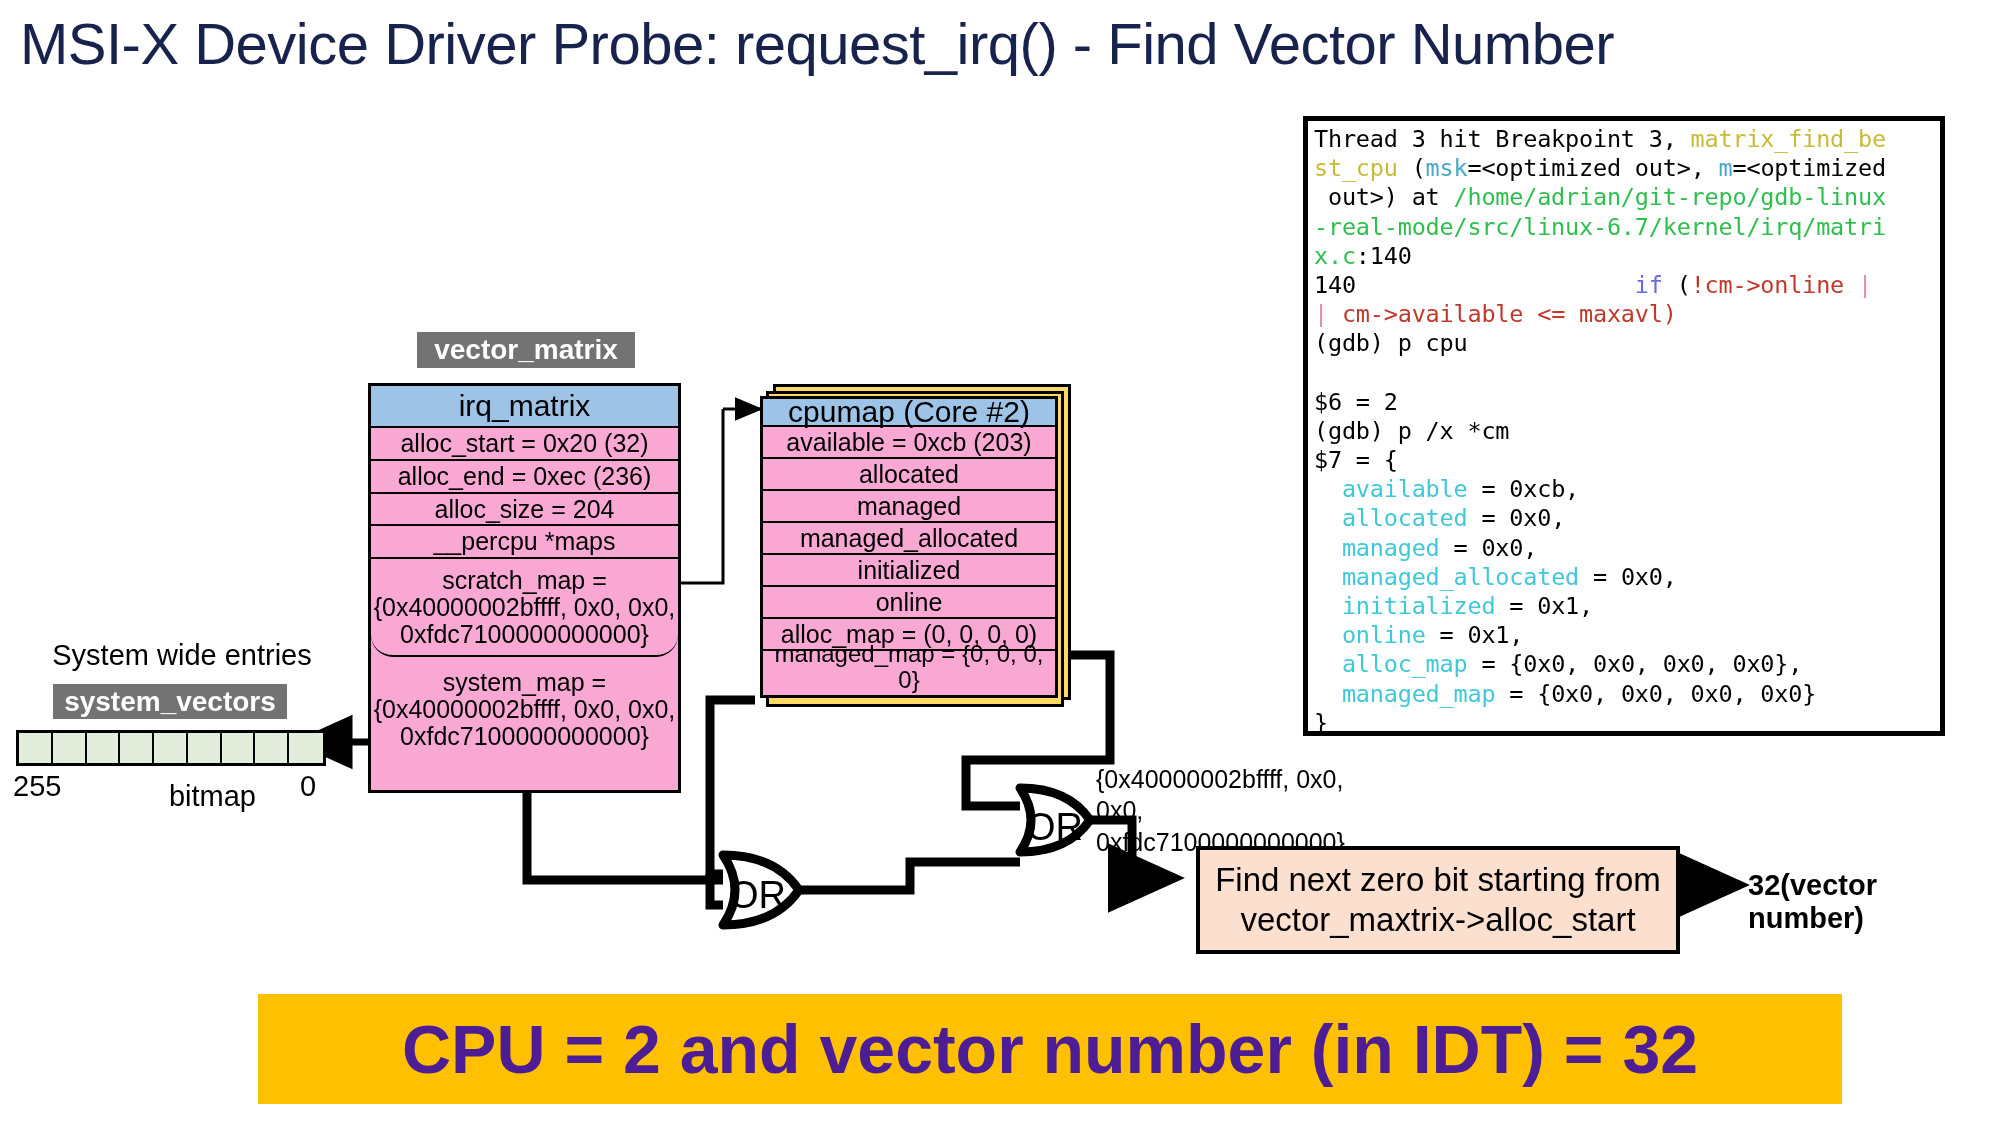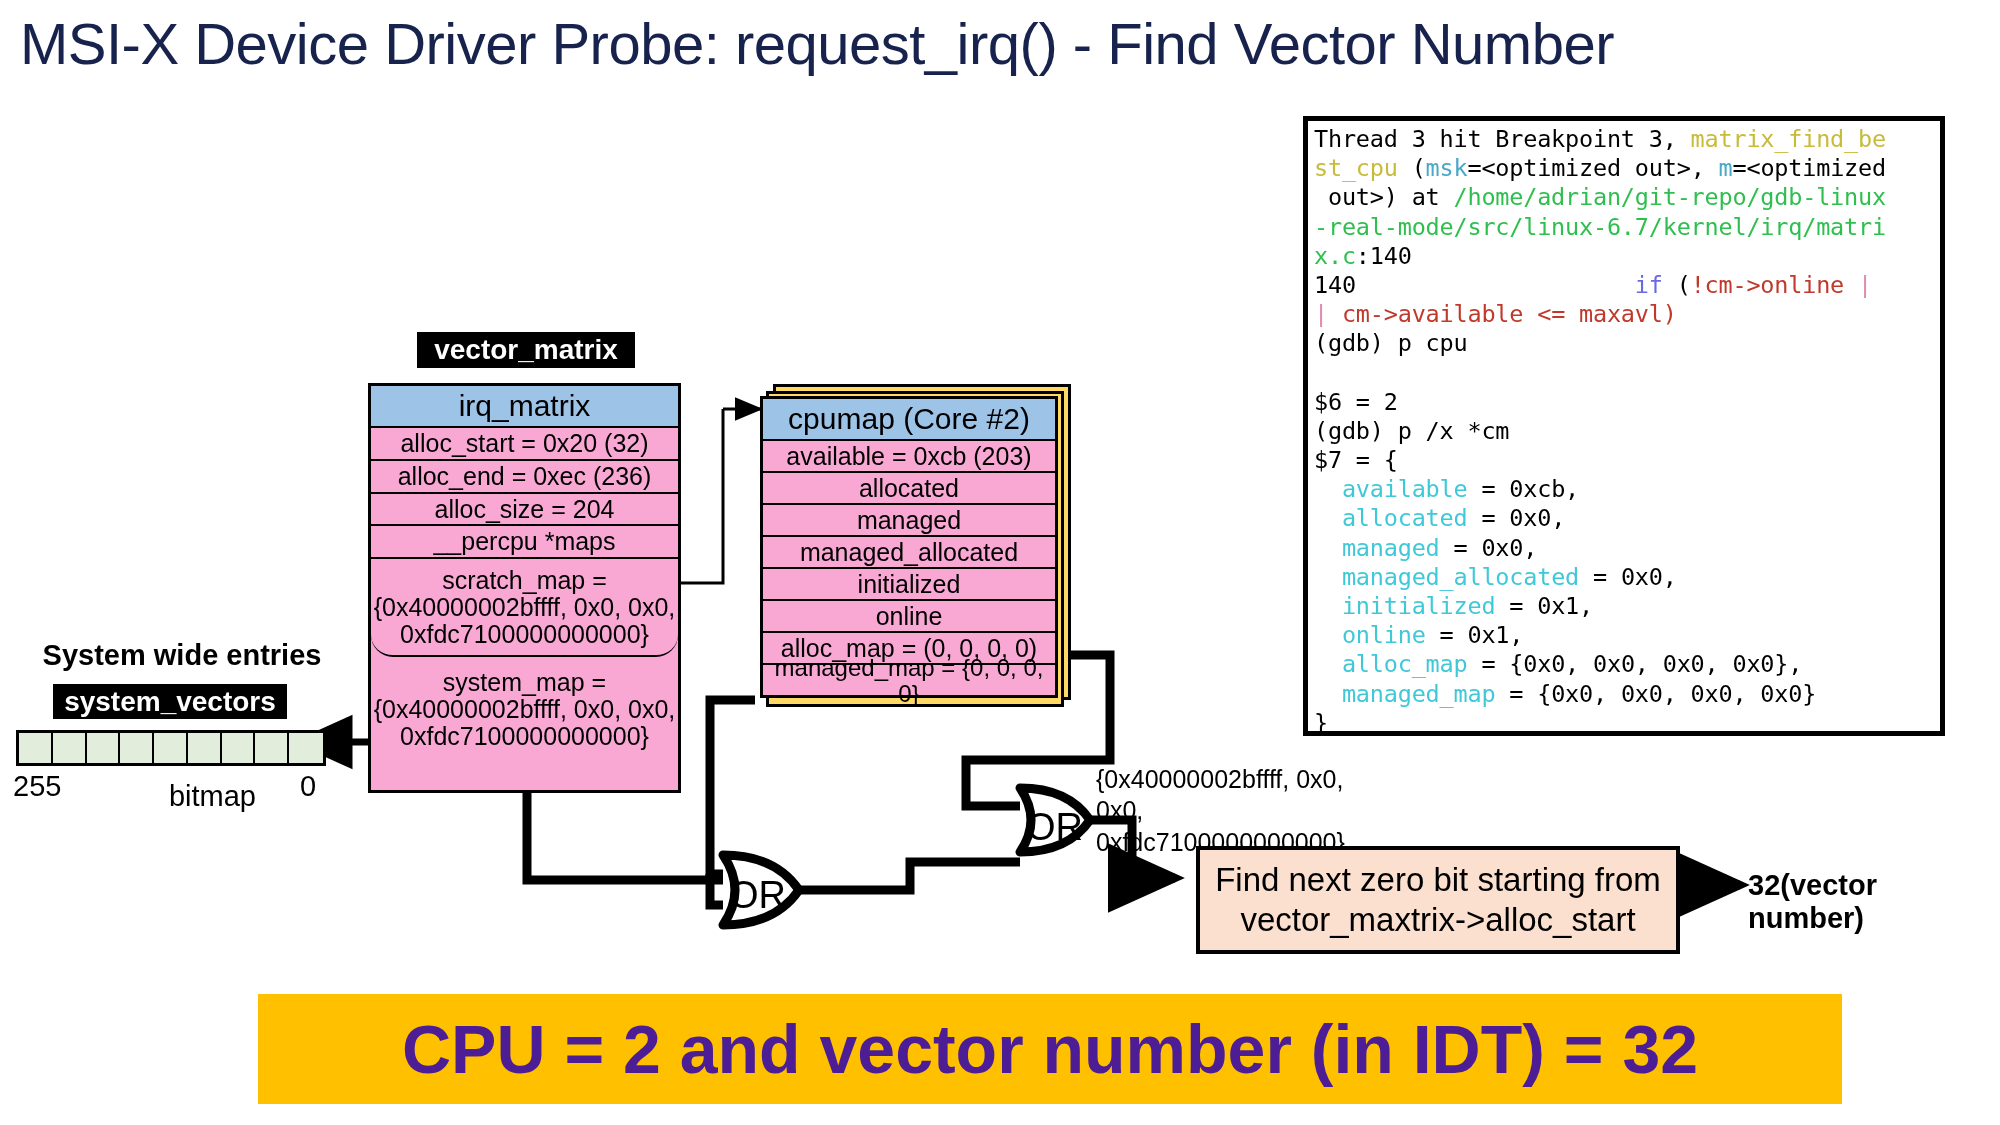--- a/index.html
+++ b/index.html
@@ -49,21 +49,21 @@
     line-height: 29.2px;
     white-space: pre;
     letter-spacing: -0.2px;
   }
   .gdb-line { display: block; height: 29.2px; }
   .tok { white-space: pre; }
 
   
   .card-title-chip {
     position: absolute;
-    background: #000000;
+    background: #737373;
     color: #ffffff;
     font-weight: bold;
     text-align: center;
     font-family: "Liberation Sans", sans-serif;
   }
 
   .struct-box {
     position: absolute;
     border: 3px solid #000000;
     box-sizing: border-box;
@@ -218,32 +218,32 @@
 0xfdc7100000000000}</div>
   <div class="struct-row multiline" style="height:104px; font-size:25px; white-space:pre-line;">system_map =
 {0x40000002bffff, 0x0, 0x0,
 0xfdc7100000000000}</div>
 </div>
 
 <div class="stack-card" style="left:773px; top:384px; width:298px; height:316px;"></div>
 <div class="stack-card" style="left:766px; top:391px; width:298px; height:316px;"></div>
 
 <div class="struct-box" id="cpumap-box" style="left:760px; top:396px; width:298px; height:302px;">
-  <div class="struct-row struct-head" style="height:42px;">cpumap (Core #2)</div>
+  <div class="struct-row struct-head" style="height:28px;">cpumap (Core #2)</div>
   <div class="struct-row" style="height:32px; font-size:25px;">available = 0xcb (203)</div>
   <div class="struct-row" style="height:32px; font-size:25px;">allocated</div>
   <div class="struct-row" style="height:32px; font-size:25px;">managed</div>
   <div class="struct-row" style="height:32px; font-size:25px;">managed_allocated</div>
   <div class="struct-row" style="height:32px; font-size:25px;">initialized</div>
   <div class="struct-row" style="height:32px; font-size:25px;">online</div>
   <div class="struct-row" style="height:32px; font-size:25px;">alloc_map = (0, 0, 0, 0)</div>
   <div class="struct-row" style="height:32px; font-size:24px;">managed_map = {0, 0, 0, 0}</div>
 </div>
 
-<div class="plain-label" style="left:42px; top:639px; width:280px; font-size:29px; font-weight:bold; text-align:center;">System wide entries</div>
+<div class="plain-label" style="left:42px; top:639px; width:280px; font-size:29px; font-weight:normal; text-align:center;">System wide entries</div>
 
 <div class="card-title-chip" style="left:53px; top:684px; width:234px; height:35px; font-size:28px; line-height:35px;">system_vectors</div>
 
 <div id="bitmap-row" style="left:16px; top:730px; width:310px; height:36px;">
     <div class="bit-cell" style="width: 11.1111%;"></div>
     <div class="bit-cell" style="width: 11.1111%;"></div>
     <div class="bit-cell" style="width: 11.1111%;"></div>
     <div class="bit-cell" style="width: 11.1111%;"></div>
     <div class="bit-cell" style="width: 11.1111%;"></div>
     <div class="bit-cell" style="width: 11.1111%;"></div>

